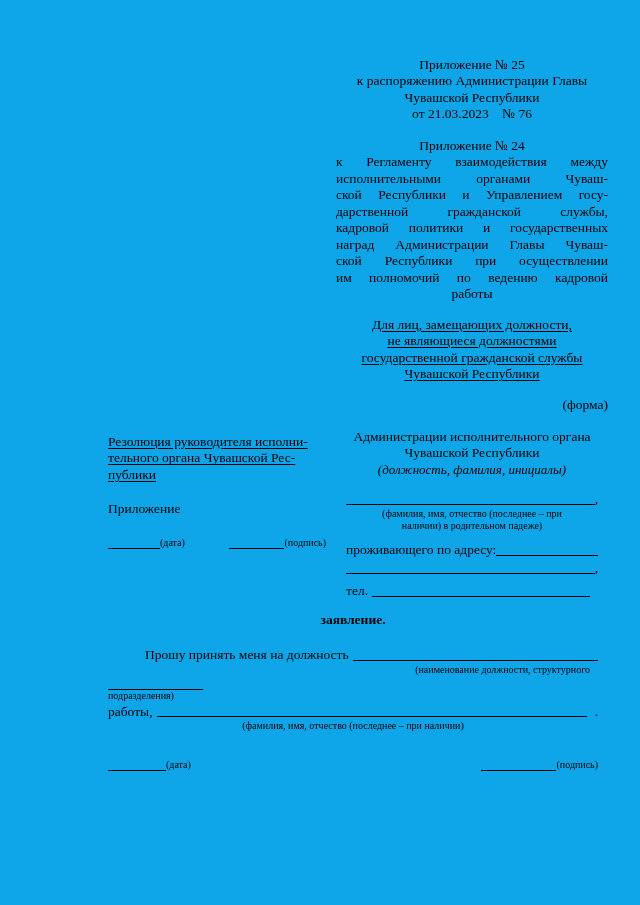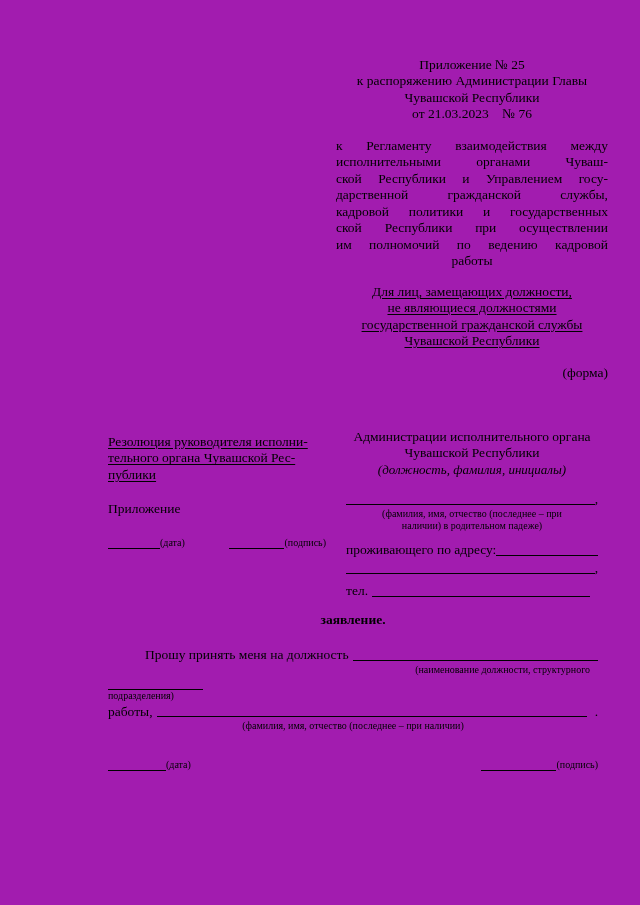--- a/index.html
+++ b/index.html
@@ -1,19 +1,19 @@
 <!DOCTYPE html>
 <html><head>
 <meta charset="utf-8">
 <style>
   * { margin:0; padding:0; box-sizing:border-box; }
   html,body { background:#ffffff; }
   .page {
     position:relative; width:640px; height:905px; margin:0 auto;
-    background:#a21caf; color:#000;
+    background:#0ea5e9; color:#000;
     font-family:"Liberation Serif","DejaVu Serif",serif;
     font-size:13.5px; line-height:1.22; overflow:hidden;
   }
   .pre { white-space:pre-wrap; }
   .uline { text-decoration:underline; text-underline-offset:2px; }
   .italic { font-style:italic; font-size:13px; }
   .cap { font-size:10px; line-height:1.25; }
   .tright { text-align:right; padding-right:8px; }
   .tcenter { text-align:center; }
 
@@ -69,25 +69,27 @@
   <div class="right-top">
 
     <div class="appx25">
       <div>Приложение № 25</div>
       <div>к распоряжению Администрации Главы</div>
       <div>Чувашской Республики</div>
       <div class="pre">от 21.03.2023    № 76</div>
     </div>
 
     <div class="appx24">
+      <div class="cline">Приложение № 24</div>
       <div class="jline">к Регламенту взаимодействия между</div>
       <div class="jline">исполнительными органами Чуваш-</div>
       <div class="jline">ской Республики и Управлением госу-</div>
       <div class="jline">дарственной гражданской службы,</div>
       <div class="jline">кадровой политики и государственных</div>
+      <div class="jline">наград Администрации Главы Чуваш-</div>
       <div class="jline">ской Республики при осуществлении</div>
       <div class="jline">им полномочий по ведению кадровой</div>
       <div class="cline">работы</div>
     </div>
 
     <div class="category">
       <div class="uline">Для лиц, замещающих должности,</div>
       <div class="uline">не являющиеся должностями</div>
       <div class="uline">государственной гражданской службы</div>
       <div class="uline">Чувашской Республики</div>

